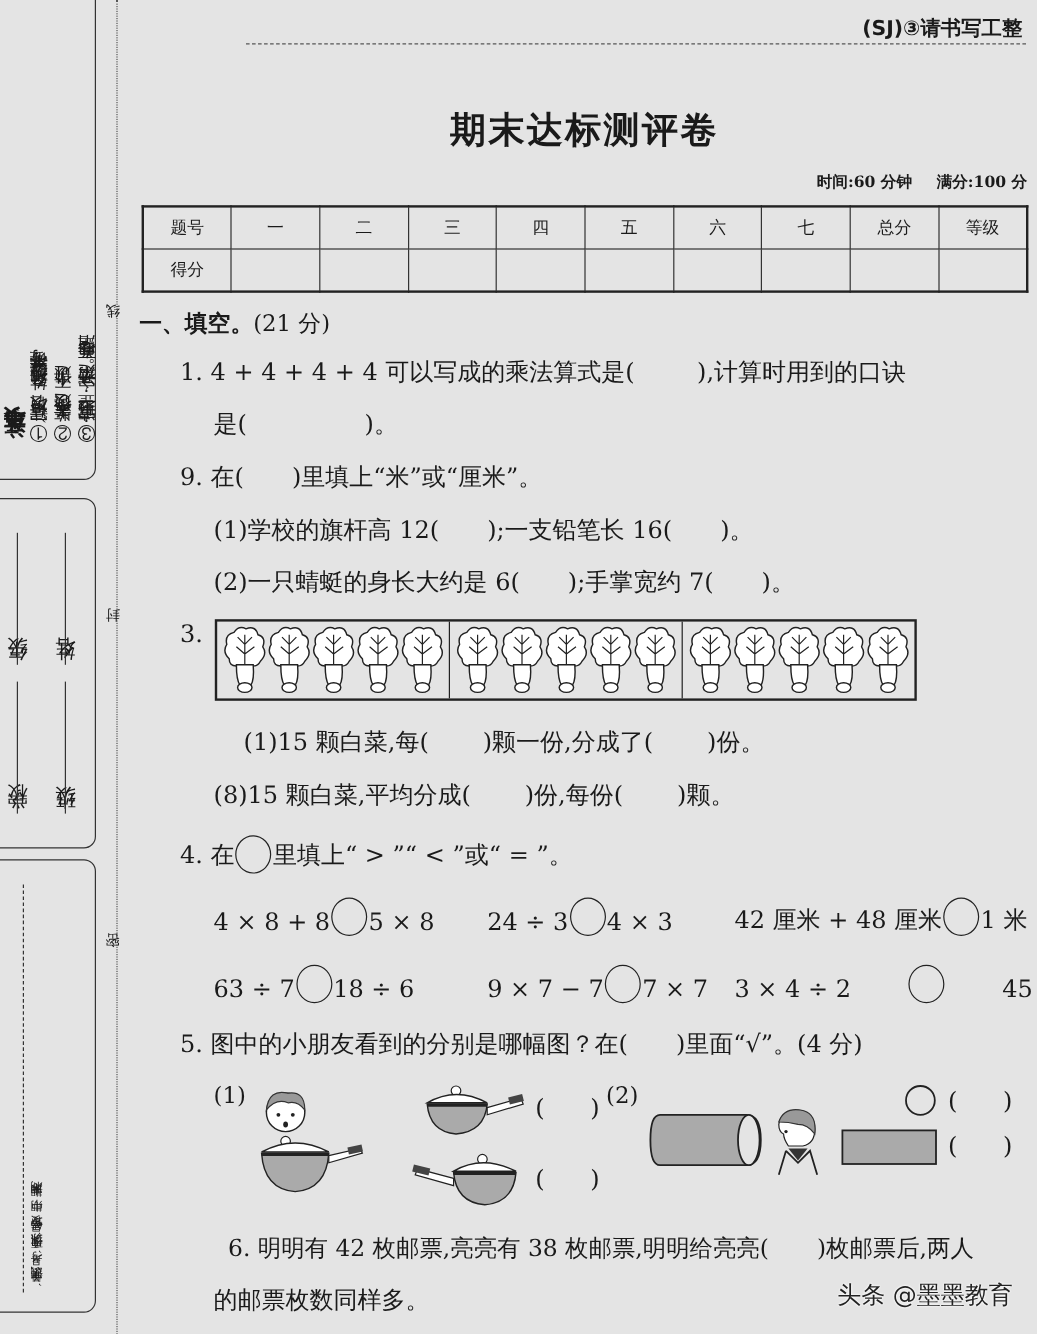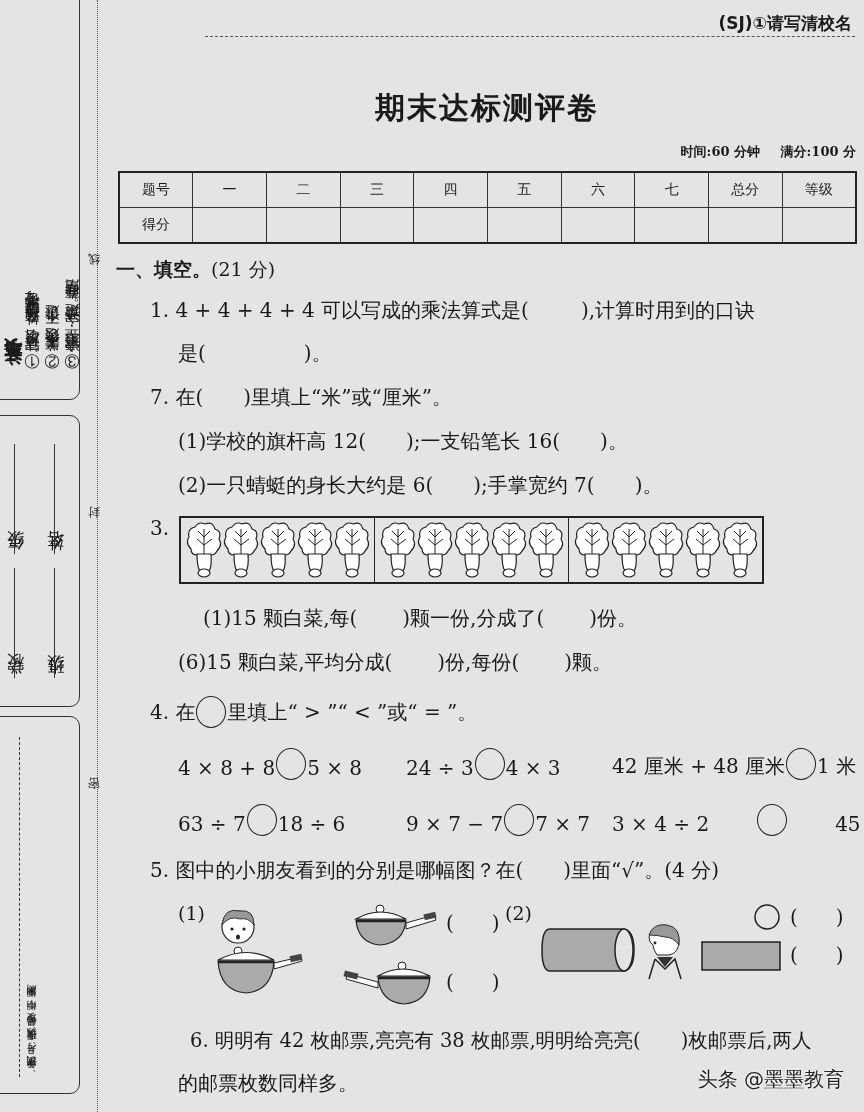--- a/index.html
+++ b/index.html
@@ -87,21 +87,21 @@
 <div class="side-box box-promo">
   <div class="promo-wrap" style="left:28px;top:20px;">单元测试、月考、专项训练、易错专攻、期中、期末冲刺</div>
 </div>
 
 <div class="cut-line"></div>
 <div class="cut-mark" style="top:275px;">线</div>
 <div class="cut-mark" style="top:528px;">封</div>
 <div class="cut-mark" style="top:800px;">密</div>
 
 <div class="top-dash"></div>
-<div class="series-label">(SJ)①请写清校名</div>
+<div class="series-label">(SJ)③请书写工整</div>
 <div class="exam-title">期末达标测评卷</div>
 <div class="exam-meta">
   <span>时间:60 分钟</span>
   <span>满分:100 分</span>
 </div>
 
 <table class="score-table">
   <tbody>
       <tr>
     <td>题号</td>
@@ -135,21 +135,21 @@
 </div>
 
 <div class="q" style="left:150px;top:297px;">
   <span>1. 4 + 4 + 4 + 4 可以写成的乘法算式是(</span><span class="gap" style="width:52px"></span><span>),计算时用到的口诀</span>
 </div>
 <div class="q" style="left:178px;top:340px;">
   <span>是(</span><span class="gap" style="width:98px"></span><span>)。</span>
 </div>
 
 <div class="q" style="left:150px;top:384px;">
-  <span>7. 在(</span><span class="gap" style="width:40px"></span><span>)里填上“米”或“厘米”。</span>
+  <span>9. 在(</span><span class="gap" style="width:40px"></span><span>)里填上“米”或“厘米”。</span>
 </div>
 <div class="q" style="left:178px;top:428px;">
   <span>(1)学校的旗杆高 12(</span><span class="gap" style="width:40px"></span><span>);一支铅笔长 16(</span><span class="gap" style="width:40px"></span><span>)。</span>
 </div>
 <div class="q" style="left:178px;top:472px;">
   <span>(2)一只蜻蜓的身长大约是 6(</span><span class="gap" style="width:40px"></span><span>);手掌宽约 7(</span><span class="gap" style="width:40px"></span><span>)。</span>
 </div>
 
 <div class="q" style="left:150px;top:516px;">3.</div>
 <div class="cabbage-strip">
@@ -247,21 +247,21 @@
         <path d="M19 8 L19 34 M19 16 L13 10 M19 16 L25 10 M19 24 L12 18 M19 24 L27 18" stroke="#222" stroke-width="1" fill="none"></path>
         <path d="M12 33 Q12 46 15 50 L24 50 Q27 46 26 33Z" fill="#fff" stroke="#222" stroke-width="1.2"></path>
         <ellipse cx="19" cy="52" rx="6" ry="4" fill="#fff" stroke="#222" stroke-width="1.2"></ellipse>
       </svg>
     </div>
 </div>
 <div class="q" style="left:178px;top:605px;margin-left:25px;">
   <span>(1)15 颗白菜,每(</span><span class="gap" style="width:45px"></span><span>)颗一份,分成了(</span><span class="gap" style="width:45px"></span><span>)份。</span>
 </div>
 <div class="q" style="left:178px;top:649px;">
-  <span>(6)15 颗白菜,平均分成(</span><span class="gap" style="width:45px"></span><span>)份,每份(</span><span class="gap" style="width:45px"></span><span>)颗。</span>
+  <span>(8)15 颗白菜,平均分成(</span><span class="gap" style="width:45px"></span><span>)份,每份(</span><span class="gap" style="width:45px"></span><span>)颗。</span>
 </div>
 
 <div class="q" style="left:150px;top:696px;display:flex;align-items:center;">
   <span>4. 在</span>
     <span class="circ"></span>
     <span>里填上“ &gt; ”“ &lt; ”或“ = ”。</span>
 </div>
 <div class="cmp" style="left:178px;top:748px;">
   <span>4 × 8 + 8</span>
     <span class="circ"></span>

